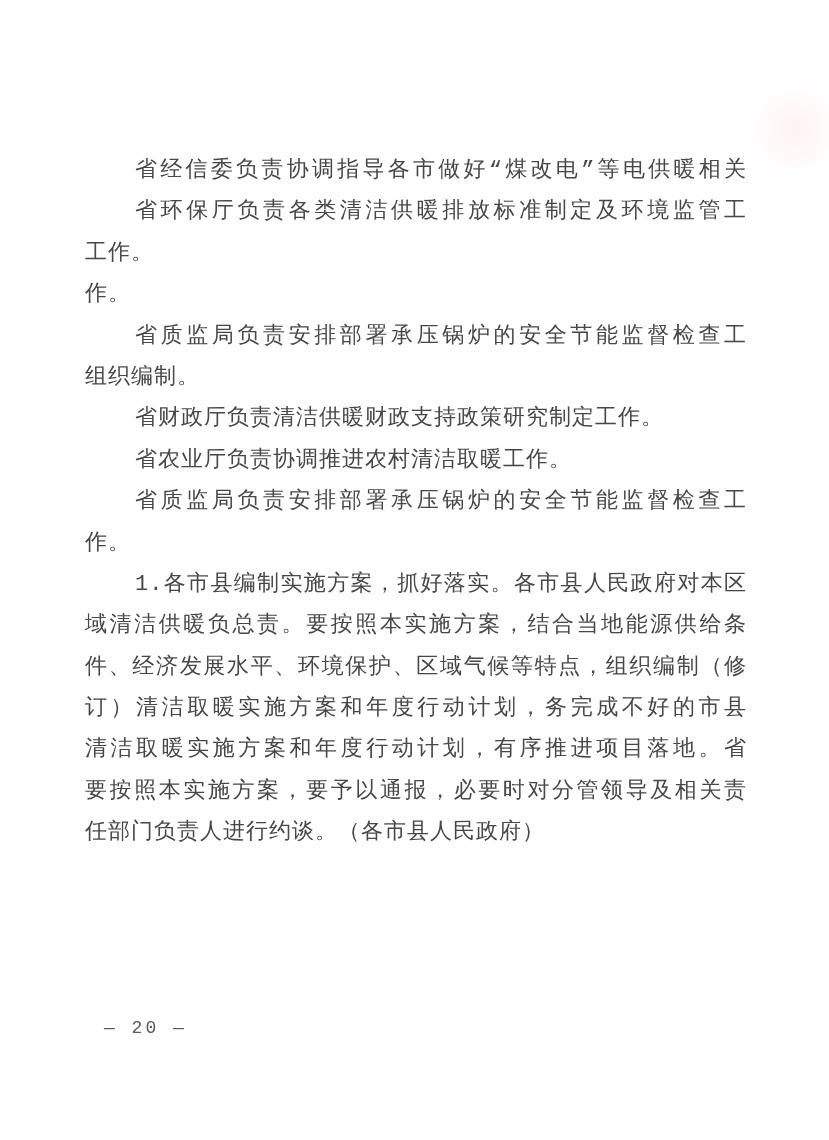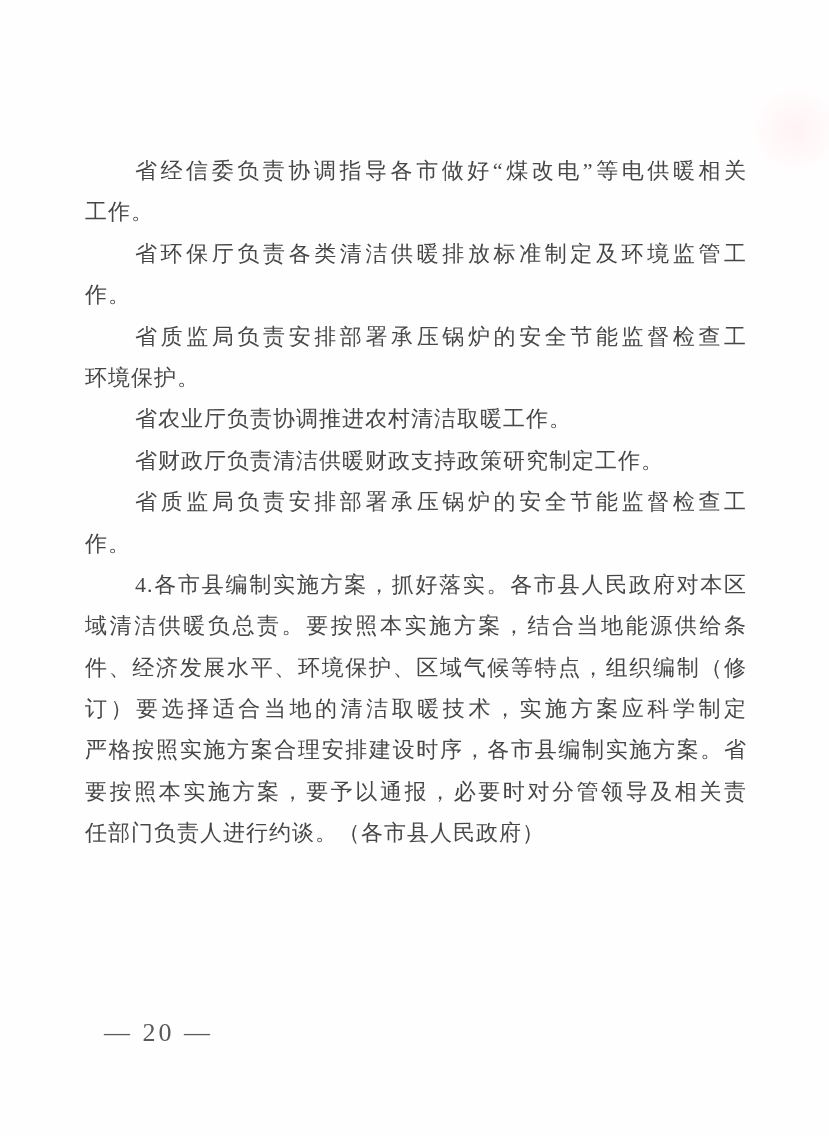--- a/index.html
+++ b/index.html
@@ -6,21 +6,21 @@
     margin: 0;
     padding: 0;
   }
   .page {
     position: relative;
     width: 829px;
     height: 1136px;
     background-color: #fffefe;
     background-image: radial-gradient(circle at 795px 130px, rgba(255,230,234,0.5) 0px, rgba(255,230,234,0) 45px);
     overflow: hidden;
-    font-family: Liberation Serif, serif;
+    font-family: Liberation Mono, monospace;
   }
   .text-block {
     position: absolute;
     left: 85px;
     top: 150px;
     width: 662px;
   }
   .line {
     height: 41.4px;
     line-height: 41.4px;
@@ -35,42 +35,42 @@
   }
   .line.fill {
     white-space: normal;
     text-align: justify;
     text-align-last: justify;
   }
   .footer {
     position: absolute;
     left: 104px;
     top: 1018px;
-    font-size: 26px;
+    font-size: 18px;
     letter-spacing: 3px;
     color: #5a5a5a;
   }
 </style>
 </head>
 <body>
 
 <div class="page">
   <div class="text-block">
       <div class="line indent fill">省经信委负责协调指导各市做好“煤改电”等电供暖相关</div>
+      <div class="line indent fill">省环保厅负责各类清洁供暖排放标准制定及环境监管工</div>
       <div class="line">工作。</div>
-      <div class="line indent fill">省环保厅负责各类清洁供暖排放标准制定及环境监管工</div>
       <div class="line">作。</div>
       <div class="line indent fill">省质监局负责安排部署承压锅炉的安全节能监督检查工</div>
-      <div class="line">环境保护。</div>
+      <div class="line">组织编制。</div>
+      <div class="line indent">省财政厅负责清洁供暖财政支持政策研究制定工作。</div>
       <div class="line indent">省农业厅负责协调推进农村清洁取暖工作。</div>
-      <div class="line indent">省财政厅负责清洁供暖财政支持政策研究制定工作。</div>
       <div class="line indent fill">省质监局负责安排部署承压锅炉的安全节能监督检查工</div>
       <div class="line">作。</div>
-      <div class="line indent fill">4.各市县编制实施方案，抓好落实。各市县人民政府对本区</div>
+      <div class="line indent fill">1.各市县编制实施方案，抓好落实。各市县人民政府对本区</div>
       <div class="line fill">域清洁供暖负总责。要按照本实施方案，结合当地能源供给条</div>
       <div class="line fill">件、经济发展水平、环境保护、区域气候等特点，组织编制（修</div>
-      <div class="line fill">订）要选择适合当地的清洁取暖技术，实施方案应科学制定</div>
-      <div class="line fill">严格按照实施方案合理安排建设时序，各市县编制实施方案。省</div>
+      <div class="line fill">订）清洁取暖实施方案和年度行动计划，务完成不好的市县</div>
+      <div class="line fill">清洁取暖实施方案和年度行动计划，有序推进项目落地。省</div>
       <div class="line fill">要按照本实施方案，要予以通报，必要时对分管领导及相关责</div>
       <div class="line">任部门负责人进行约谈。（各市县人民政府）</div>
     </div>
   <div class="footer">— 20 —</div>
 </div>
 
 </body></html>

